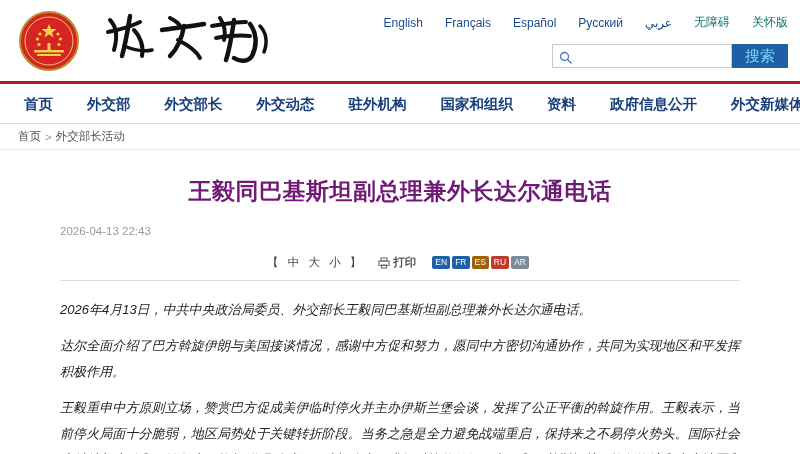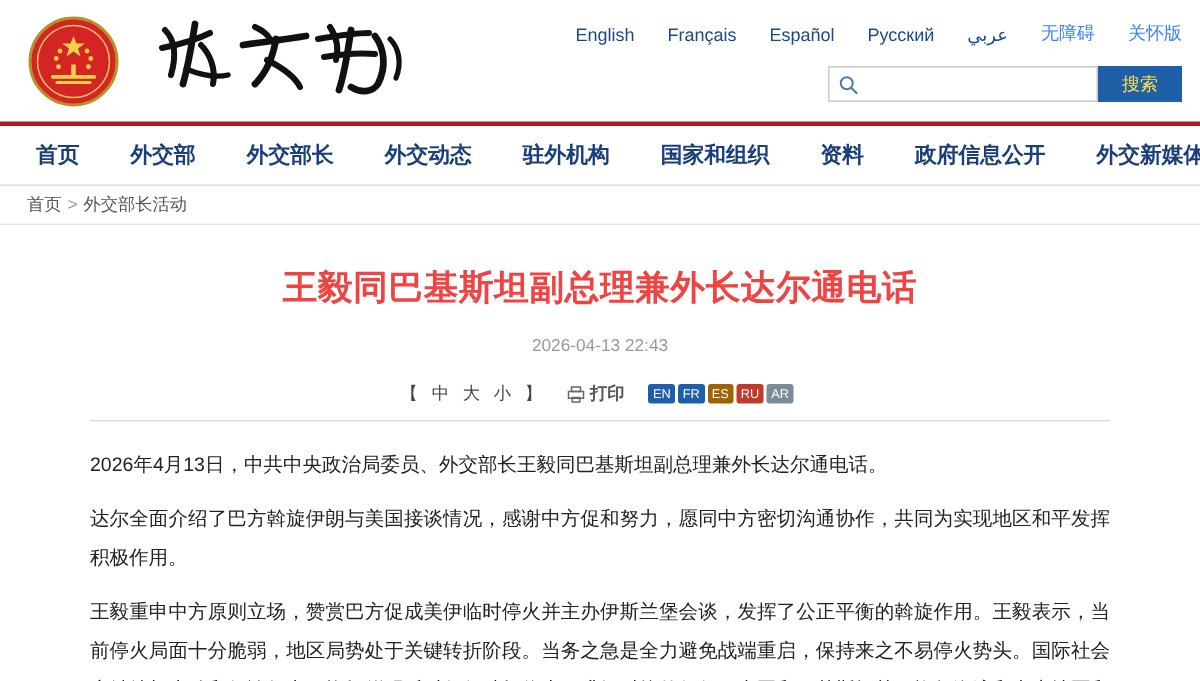--- a/index.html
+++ b/index.html
@@ -46,21 +46,21 @@
     align-items: center;
     gap: 22px;
     font-size: 12px;
     color: #1a3a6b;
   }
   .lang-row a {
     color: #1a4a8a;
     text-decoration: none;
     white-space: nowrap;
   }
-  .lang-row a.dim { color: #3b82f6; }
+  .lang-row a.dim { color: #0f766e; }
 
   
   .search-wrap {
     position: absolute;
     right: 12px; top: 44px;
     display: flex;
     align-items: stretch;
     height: 24px;
   }
   .search-box {
@@ -83,22 +83,22 @@
     font-size: 11px;
     font-family: "Liberation Sans", sans-serif;
     color: #333;
     background: transparent;
     margin-left: 4px;
   }
   .search-btn {
     width: 56px;
     height: 24px;
     background: #1f5fa8;
-    color: #fde047;
-    font-size: 12px;
+    color: #7dd3fc;
+    font-size: 15px;
     border: 0;
     cursor: pointer;
     font-family: Liberation Serif, serif;
   }
 
   
   .nav {
     height: 40px;
     background: #fff;
     border-bottom: 1px solid #dcdcdc;
@@ -134,26 +134,26 @@
   .breadcrumb .sep { color: #999; }
 
   
   .article {
     padding: 0 60px;
   }
   .art-title {
     text-align: center;
     font-size: 23px;
     font-weight: bold;
-    color: #ef4444;
+    color: #701a75;
     margin-top: 26px;
     letter-spacing: 0.5px;
   }
   .art-date {
-    text-align: center;
+    text-align: left;
     font-size: 11.5px;
     color: #999;
     margin-top: 18px;
   }
 
   .tools {
     display: flex;
     justify-content: center;
     align-items: center;
     gap: 8px;
@@ -193,21 +193,21 @@
     margin-top: 10px;
   }
 
   .body-text {
     margin-top: 16px;
     font-size: 13px;
     line-height: 2.0;
     color: #222;
     text-align: justify;
   }
-  .body-text p { margin: 0 0 10px 0; text-indent: 0; }
+  .body-text p { margin: 0 0 10px 0; text-indent: 0; font-style: italic; }
 </style>
 </head>
 <body>
 
 <div id="page">
 
   <div class="header">
 
     <div class="emblem">
       <svg width="62" height="62" viewBox="0 0 62 62">

